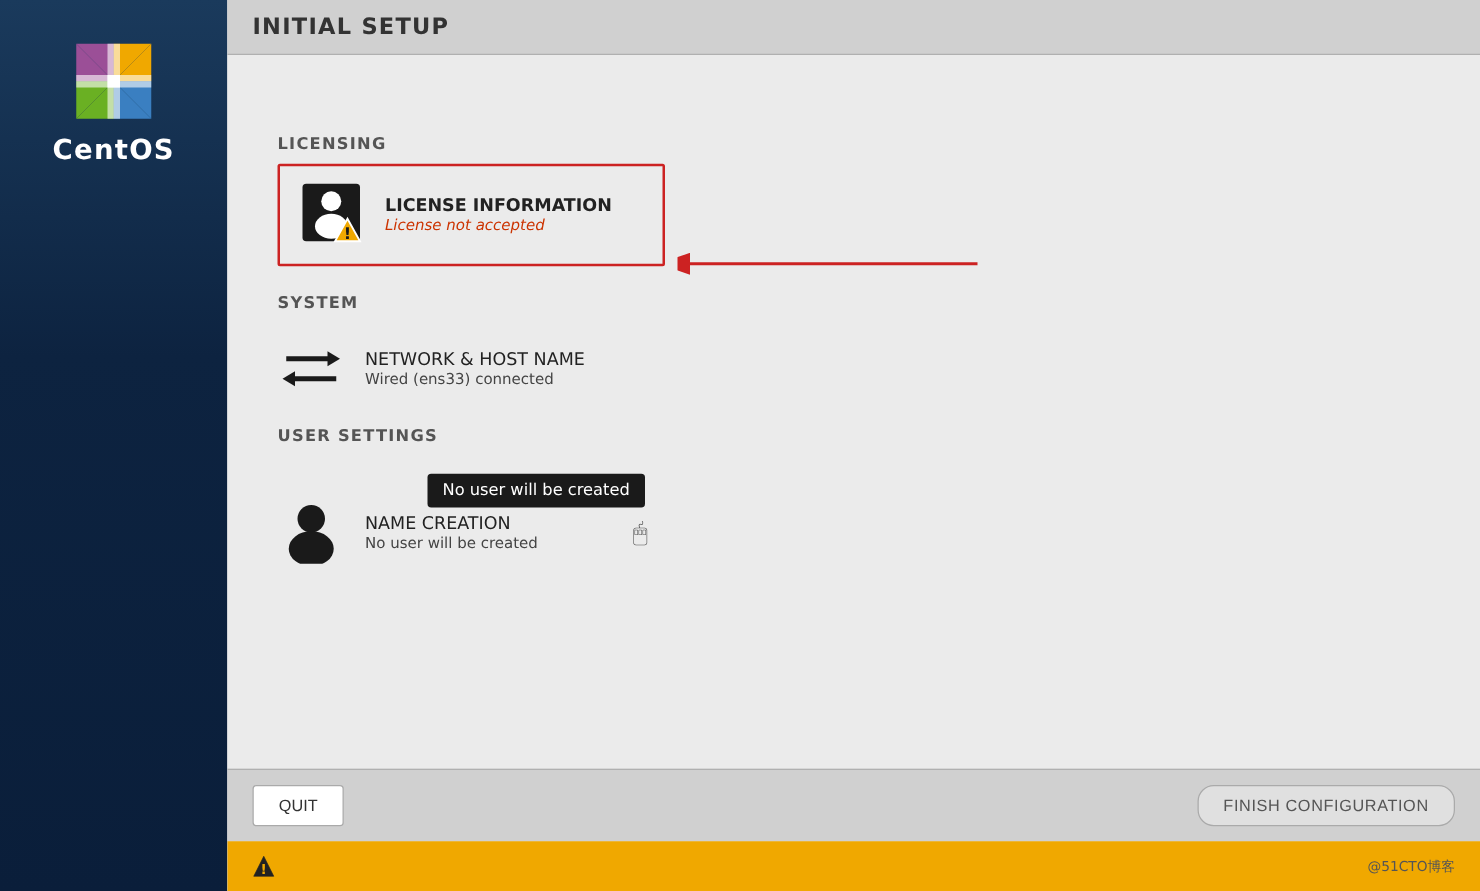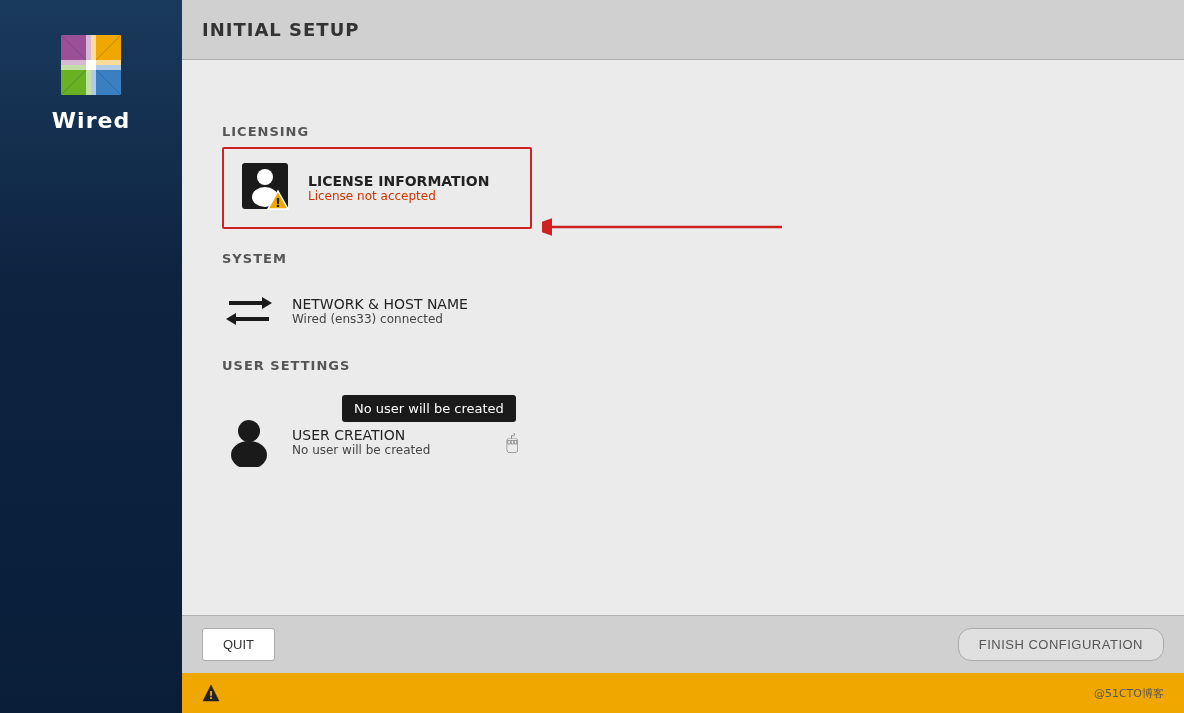--- a/index.html
+++ b/index.html
@@ -45,21 +45,21 @@
     #main {
       flex: 1;
       display: flex;
       flex-direction: column;
       background: #e8e8e8;
     }
 
     
     #header {
       background: #d0d0d0;
-      height: 60px;
+      height: 44px;
       display: flex;
       align-items: center;
       justify-content: space-between;
       padding: 0 20px;
       border-bottom: 1px solid #b0b0b0;
     }
 
     .header-title {
       font-size: 18px;
       font-weight: bold;
@@ -160,20 +160,21 @@
 
     .license-text-title {
       font-size: 14px;
       font-weight: bold;
       color: #222;
     }
 
     .license-text-sub {
       font-size: 12px;
       color: #cc3300;
+      font-style: italic;
     }
 
     
     .item-row {
       display: flex;
       align-items: center;
       gap: 16px;
       padding: 10px 0;
       cursor: pointer;
     }
@@ -286,21 +287,21 @@
       <polygon points="35,35 5,65 35,65" fill="#6ab023"></polygon>
 
       <polygon points="35,35 65,65 65,35" fill="#3a7fc1"></polygon>
       <polygon points="35,35 65,65 35,65" fill="#3a7fc1"></polygon>
 
       <rect x="30" y="5" width="10" height="60" fill="white" opacity="0.6"></rect>
       <rect x="5" y="30" width="60" height="10" fill="white" opacity="0.6"></rect>
 
       <rect x="30" y="30" width="10" height="10" fill="white"></rect>
     </svg>
-    <span class="centos-label">Wired</span>
+    <span class="centos-label">CentOS</span>
   </div>
 </div>
 
 <div id="main">
 
   <div id="header">
     <span class="header-title">INITIAL SETUP</span>
   </div>
 
   <div id="content">
@@ -369,21 +370,21 @@
 
       <div class="item-row" style="margin-top: 32px;">
         <div class="item-icon">
 
           <svg width="44" height="50" viewBox="0 0 44 50">
             <circle cx="22" cy="14" r="11" fill="#1a1a1a"></circle>
             <ellipse cx="22" cy="38" rx="18" ry="14" fill="#1a1a1a"></ellipse>
           </svg>
         </div>
         <div>
-          <div class="item-text-title">USER CREATION</div>
+          <div class="item-text-title">NAME CREATION</div>
           <div class="item-text-sub">No user will be created</div>
         </div>
 
         <span style="margin-left: 60px; font-size: 20px; color: #555;">🖱</span>
       </div>
     </div>
 
   </div>
 
   <div id="footer-buttons">

